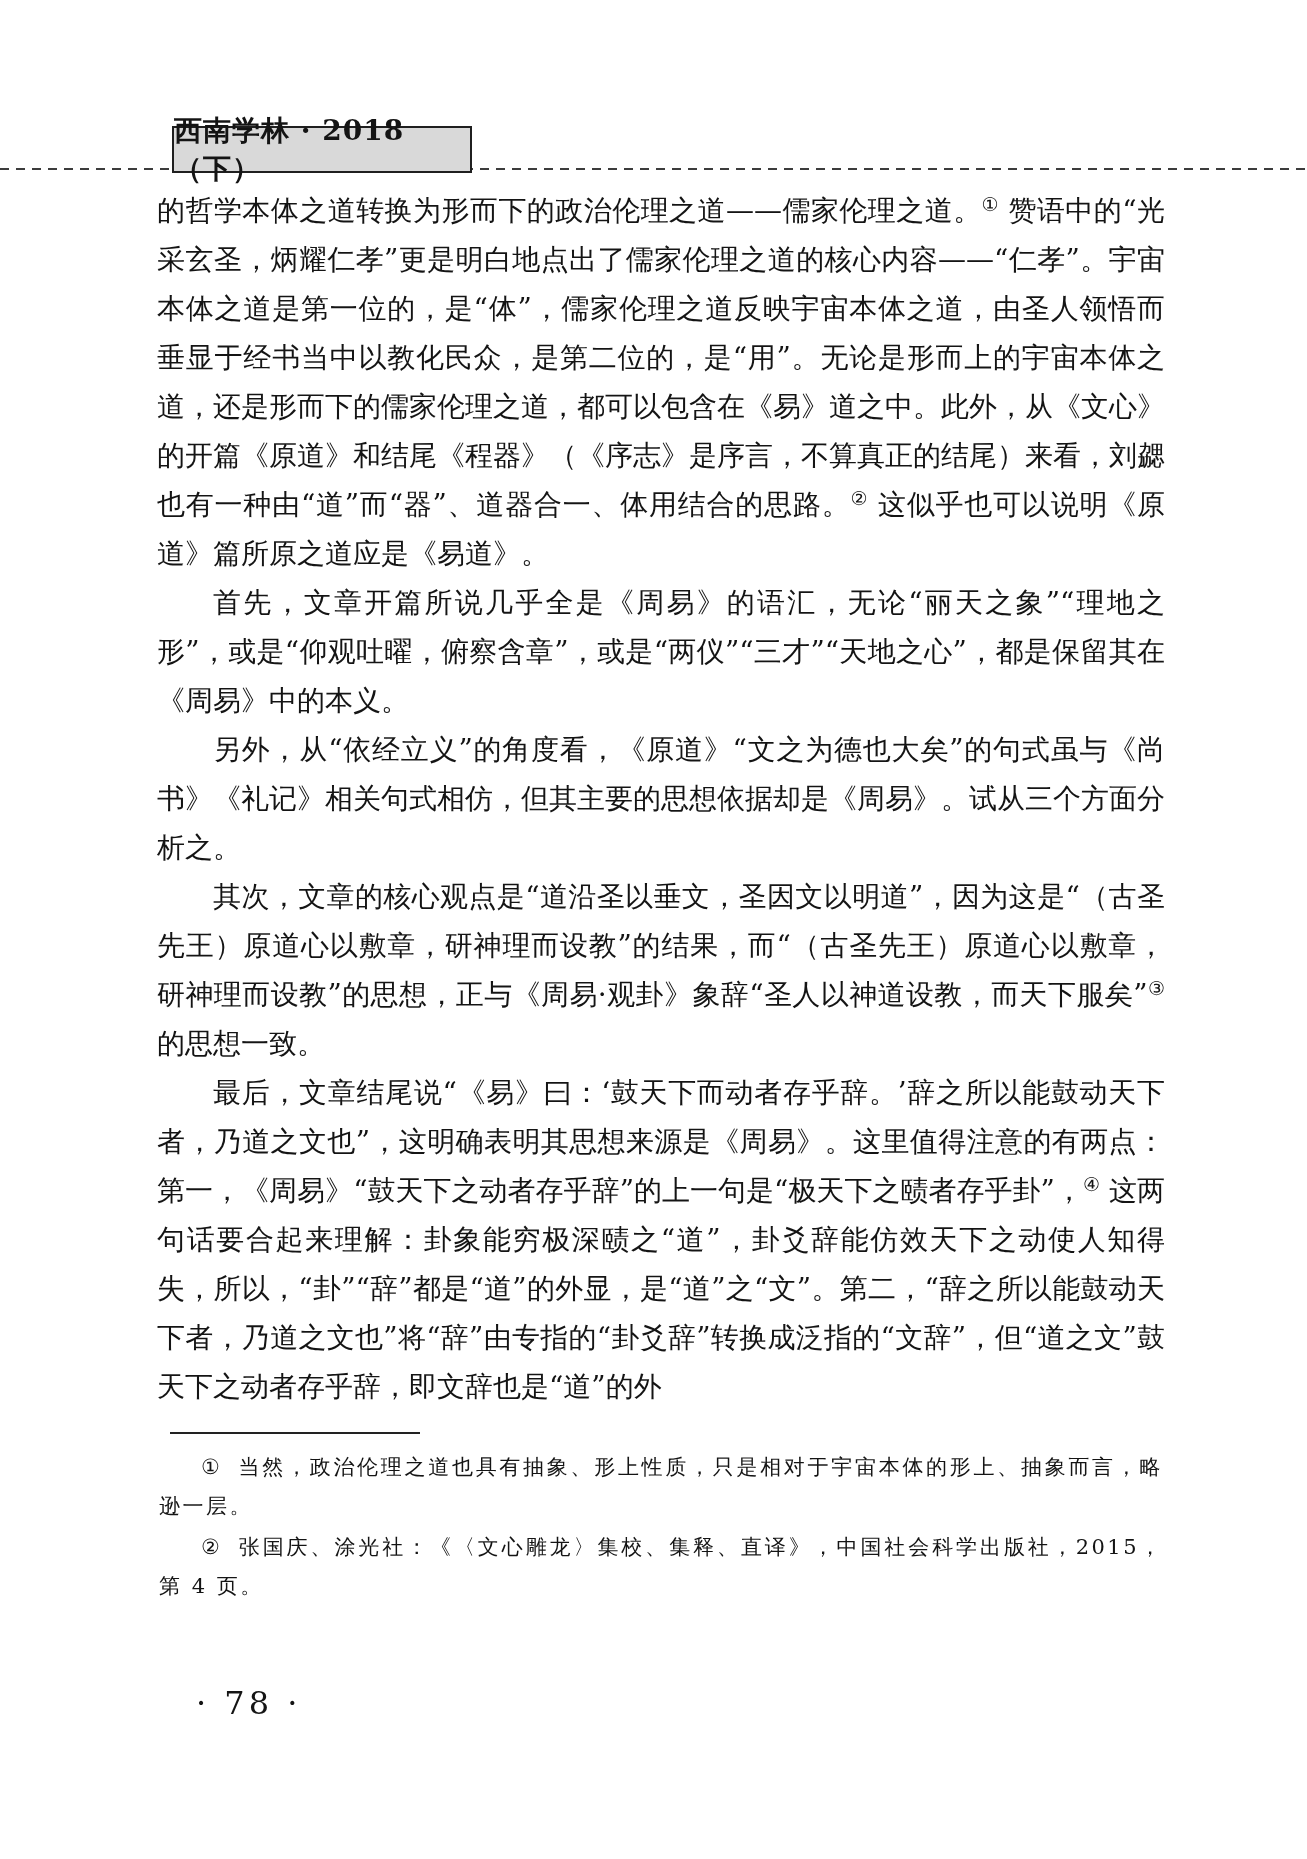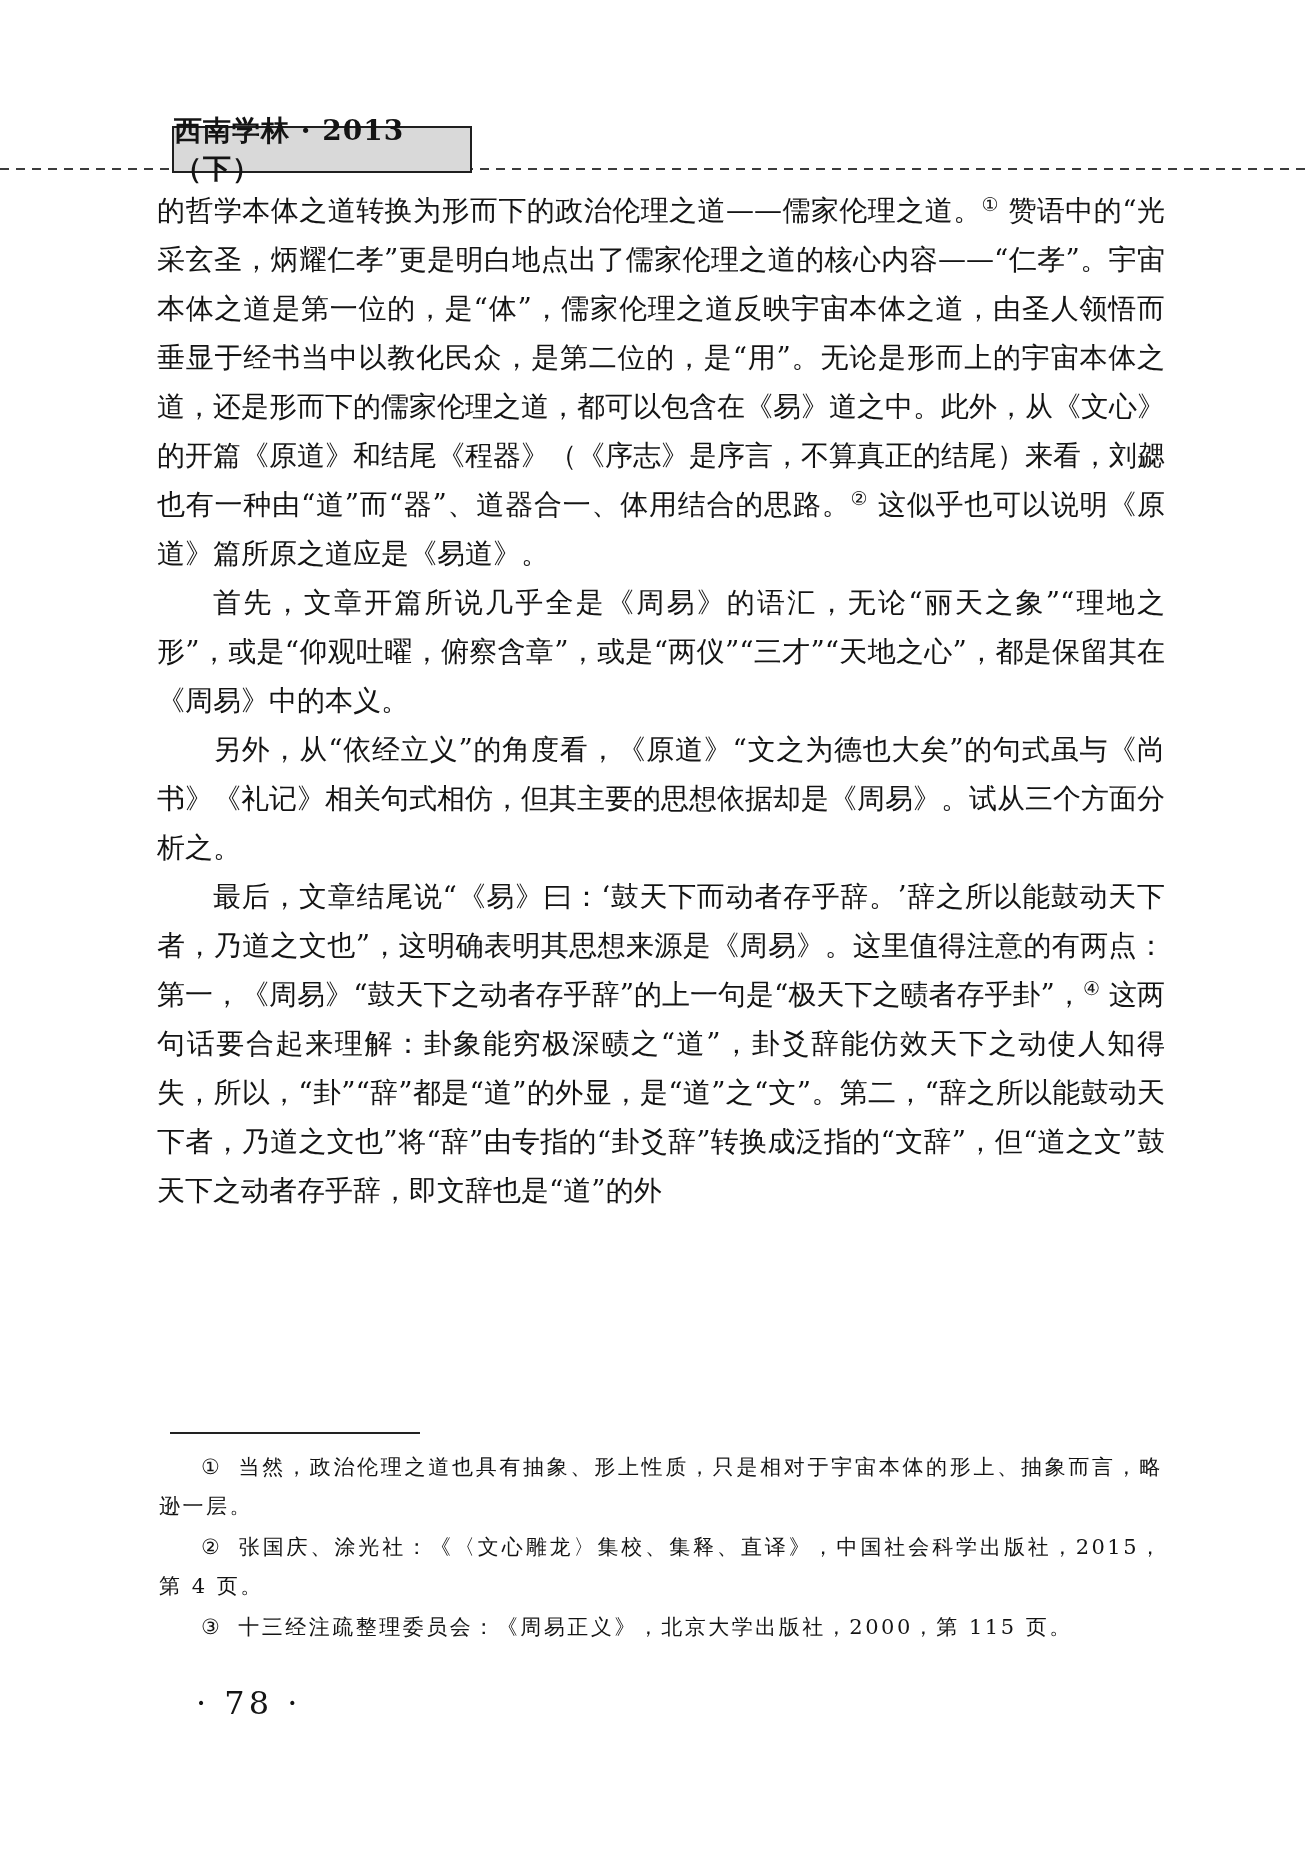--- a/index.html
+++ b/index.html
@@ -74,35 +74,35 @@
     font-size: 32px;
     letter-spacing: 4px;
   }
 </style>
 </head>
 <body>
 
 <div class="page">
 
   <div class="header-box">
-    <span>西南学林 · 2013（下）</span>
+    <span>西南学林 · 2018（下）</span>
   </div>
 
   <div class="dashed-divider"></div>
 
   <div class="content" id="body-text">
       <p class=""><span>的哲学本体之道转换为形而下的政治伦理之道——儒家伦理之道。</span><sup class="note-ref">①</sup><span> 赞语中的“光采玄圣，炳耀仁孝”更是明白地点出了儒家伦理之道的核心内容——“仁孝”。宇宙本体之道是第一位的，是“体”，儒家伦理之道反映宇宙本体之道，由圣人领悟而垂显于经书当中以教化民众，是第二位的，是“用”。无论是形而上的宇宙本体之道，还是形而下的儒家伦理之道，都可以包含在《易》道之中。此外，从《文心》的开篇《原道》和结尾《程器》（《序志》是序言，不算真正的结尾）来看，刘勰也有一种由“道”而“器”、道器合一、体用结合的思路。</span><sup class="note-ref">②</sup><span> 这似乎也可以说明《原道》篇所原之道应是《易道》。</span></p>
       <p class="indent"><span>首先，文章开篇所说几乎全是《周易》的语汇，无论“丽天之象”“理地之形”，或是“仰观吐曜，俯察含章”，或是“两仪”“三才”“天地之心”，都是保留其在《周易》中的本义。</span></p>
       <p class="indent"><span>另外，从“依经立义”的角度看，《原道》“文之为德也大矣”的句式虽与《尚书》《礼记》相关句式相仿，但其主要的思想依据却是《周易》。试从三个方面分析之。</span></p>
+      <p class="indent"><span>其次，文章的核心观点是“道沿圣以垂文，圣因文以明道”，因为这是“（古圣先王）原道心以敷章，研神理而设教”的结果，而“（古圣先王）原道心以敷章，研神理而设教”的思想，正与《周易·观卦》象辞“圣人以神道设教，而天下服矣”</span><sup class="note-ref">③</sup><span> 的思想一致。</span></p>
       <p class="indent"><span>最后，文章结尾说“《易》曰：‘鼓天下而动者存乎辞。’辞之所以能鼓动天下者，乃道之文也”，这明确表明其思想来源是《周易》。这里值得注意的有两点：第一，《周易》“鼓天下之动者存乎辞”的上一句是“极天下之赜者存乎卦”，</span><sup class="note-ref">④</sup><span> 这两句话要合起来理解：卦象能穷极深赜之“道”，卦爻辞能仿效天下之动使人知得失，所以，“卦”“辞”都是“道”的外显，是“道”之“文”。第二，“辞之所以能鼓动天下者，乃道之文也”将“辞”由专指的“卦爻辞”转换成泛指的“文辞”，但“道之文”鼓天下之动者存乎辞，即文辞也是“道”的外</span></p>
     </div>
 
   <div class="fn-rule"></div>
 
   <div class="footnotes" id="footnote-list">
       <p><span class="fn-marker">①</span><span>当然，政治伦理之道也具有抽象、形上性质，只是相对于宇宙本体的形上、抽象而言，略逊一层。</span></p>
       <p><span class="fn-marker">②</span><span>张国庆、涂光社：《〈文心雕龙〉集校、集释、直译》，中国社会科学出版社，2015，第 4 页。</span></p>
-      <p><span class="fn-marker">③</span><span>十三经注疏整理委员会：《周易正义》，北京大学出版社，2000，第 115 页。</span></p>
     </div>
 
   <div class="page-number">· 78 ·</div>
 
 </div>
 
 </body></html>

